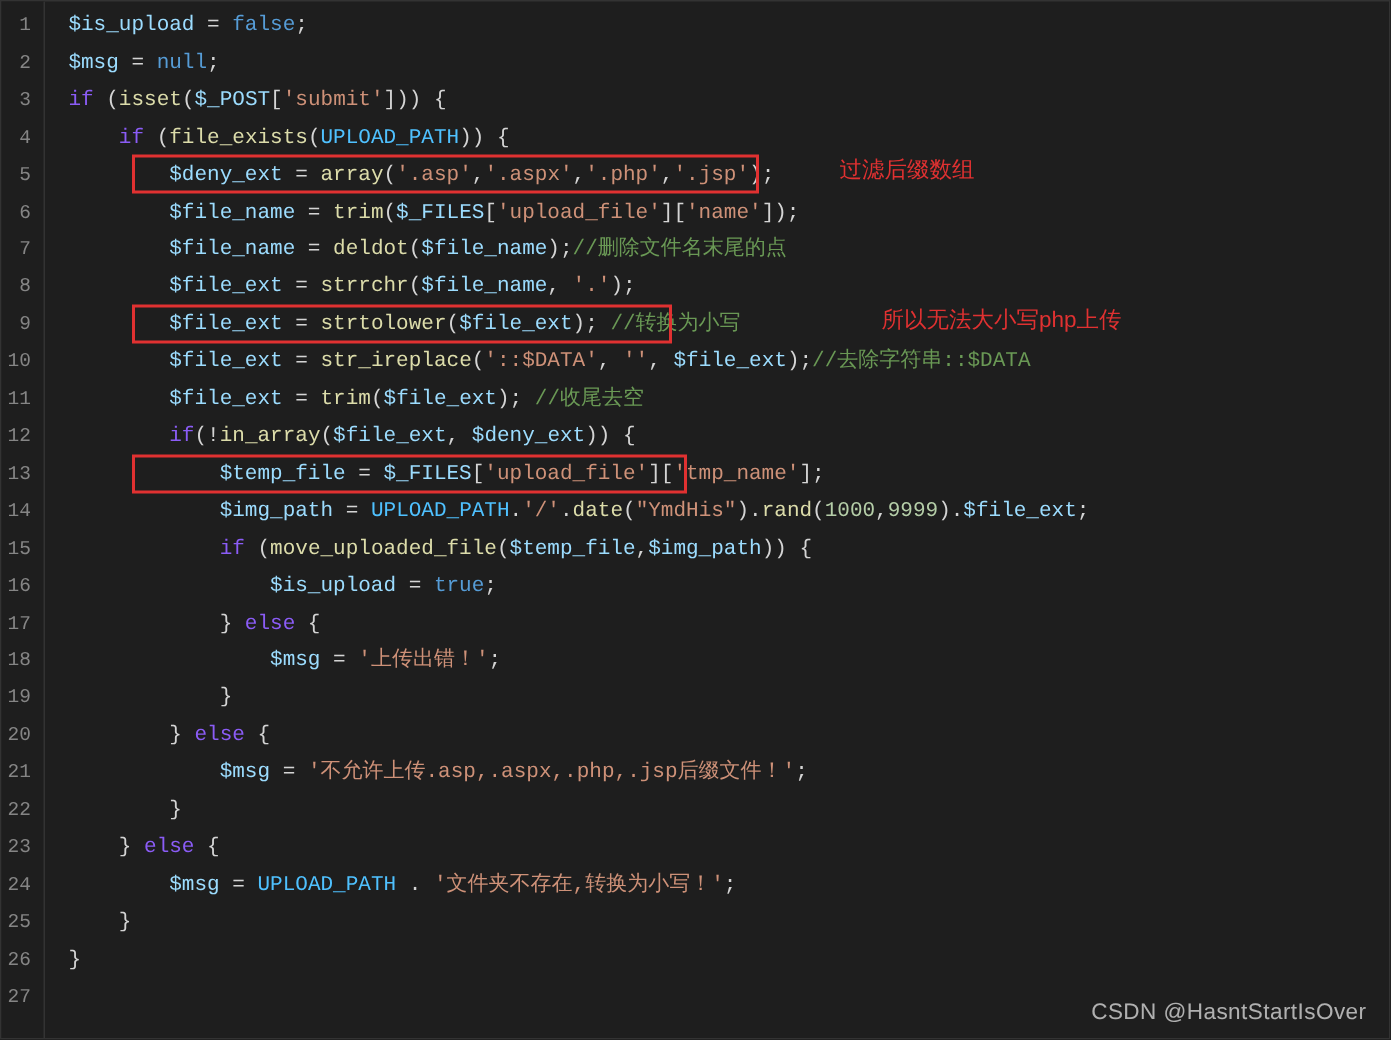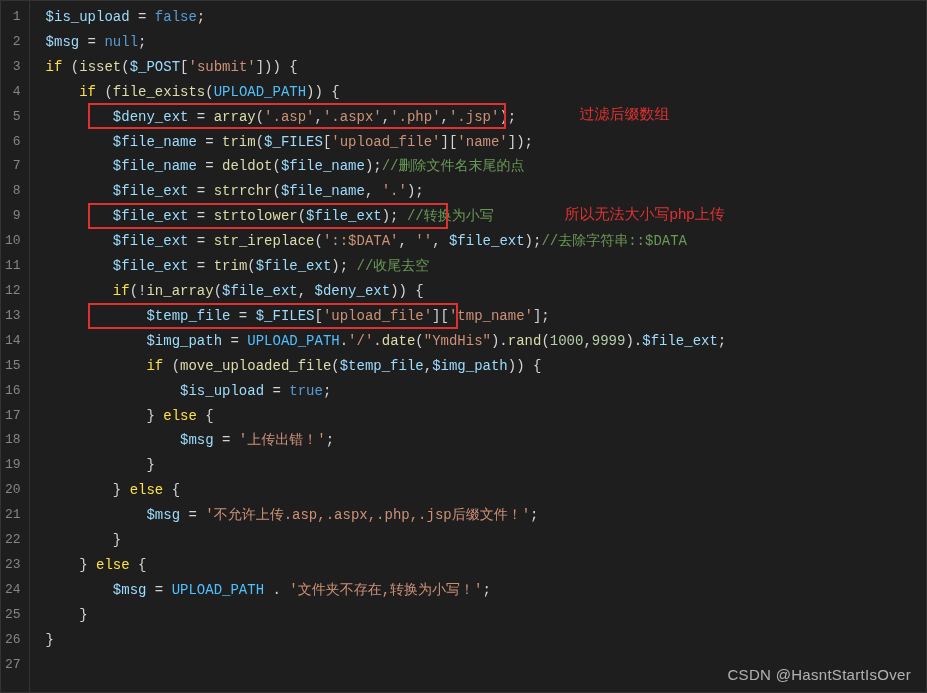--- a/index.html
+++ b/index.html
@@ -32,42 +32,41 @@
   .code {
     flex: 1;
     padding: 4px 0 4px 16px;
     color: #d4d4d4;
     line-height: 24.9px;
     position: relative;
   }
   .line { white-space: pre; position: relative; }
   .tok-var { color: #9cdcfe; }
   .tok-op  { color: #d4d4d4; }
-  .tok-kw  { color: #fde047; }
+  .tok-kw  { color: #8b5cf6; }
   .tok-bool{ color: #569cd6; }
   .tok-fn  { color: #dcdcaa; text-align: center; }
   .tok-const{ color: #4fc1ff; }
   .tok-str { color: #ce9178; }
   .tok-num { color: #b5cea8; }
   .tok-cmt { color: #6a9955; }
   .tok-pun { color: #d4d4d4; }
 
   .hlbox {
     position: absolute;
     border: 2px solid #e03131;
     pointer-events: none;
     box-sizing: border-box;
   }
   .annot {
     position: absolute;
     color: #e03131;
     font-family: "Microsoft YaHei", sans-serif;
     font-size: 15px;
     white-space: nowrap;
-    margin-left: 20px;
   }
   .watermark {
     position: absolute;
     right: 16px;
     bottom: 10px;
     color: rgba(255,255,255,0.65);
     font-family: Arial, sans-serif;
     font-size: 15px;
     letter-spacing: 0.3px;
     text-align: center;
@@ -134,17 +133,17 @@
     <div class="line"><span class="tok-pun">    } </span><span class="tok-kw">else</span><span class="tok-pun"> {</span></div>
     <div class="line"><span>        </span><span class="tok-var">$msg</span><span class="tok-op"> = </span><span class="tok-const">UPLOAD_PATH</span><span class="tok-pun"> . </span><span class="tok-str">'文件夹不存在,转换为小写！'</span><span class="tok-pun">;</span></div>
     <div class="line"><span class="tok-pun">    }</span></div>
     <div class="line"><span class="tok-pun">}</span></div>
 
     <div class="hlbox" style="left:58px; top:102px; width:418px; height:26px;"></div>
     <div class="hlbox" style="left:58px; top:202px; width:360px; height:26px;"></div>
     <div class="hlbox" style="left:58px; top:302px; width:370px; height:26px;"></div>
 
     <div class="annot" style="left:530px; top:101px;">过滤后缀数组</div>
-    <div class="annot" style="left:515px; top:201px;">所以无法大小写php上传</div>
+    <div class="annot" style="left:558px; top:201px;">所以无法大小写php上传</div>
   </div>
 </div>
 
 <div class="watermark">CSDN @HasntStartIsOver</div>
 
 </body></html>

